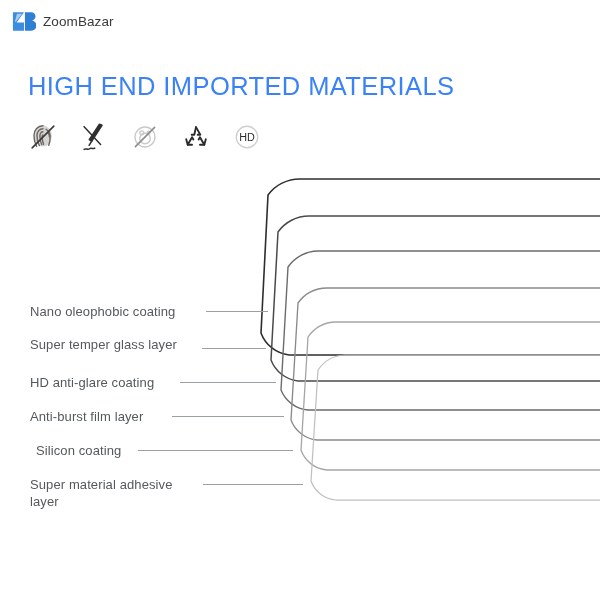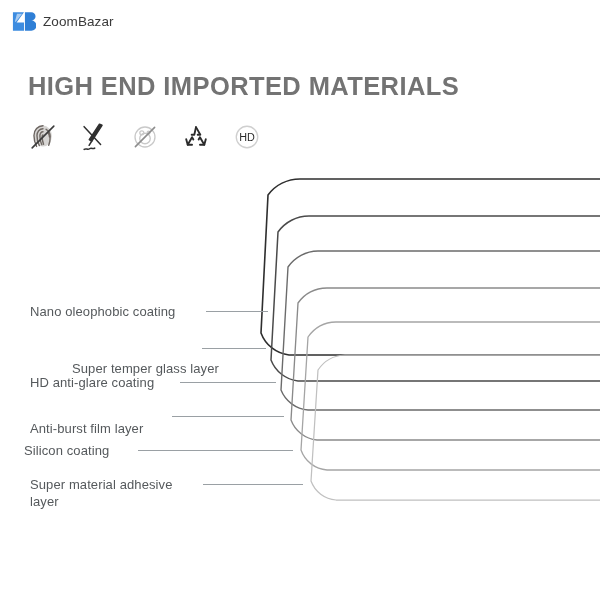--- a/index.html
+++ b/index.html
@@ -34,22 +34,22 @@
     letter-spacing: .1px;
     white-space: nowrap;
   }
 
   
   .headline {
     position: absolute;
     left: 28px; top: 72px;
     font-size: 25.5px;
     letter-spacing: .4px;
-    color: #737373;
-    font-weight: 700;
+    color: #3b82f6;
+    font-weight: 400;
     white-space: nowrap;
   }
 
   
   .icon-strip {
     position: absolute;
     left: 26px; top: 120px;
     display: flex;
     align-items: center;
     gap: 17px;
@@ -198,36 +198,36 @@
     </g>
   </svg>
 
   <div class="callouts">
 
     <div class="callout" style="left:30px; top:303px;">
       <span class="callout-text">Nano oleophobic coating</span>
     </div>
     <div class="leader" style="left:206px; top:311px; width:62px;"></div>
 
-    <div class="callout" style="left:30px; top:360px;margin-left:42px;">
+    <div class="callout" style="left:30px; top:336px;">
       <span class="callout-text">Super temper glass layer</span>
     </div>
     <div class="leader" style="left:202px; top:348px; width:64px;"></div>
 
     <div class="callout" style="left:30px; top:374px;">
       <span class="callout-text">HD anti-glare coating</span>
     </div>
     <div class="leader" style="left:180px; top:382px; width:96px;"></div>
 
-    <div class="callout" style="left:30px; top:420px;">
+    <div class="callout" style="left:30px; top:408px;">
       <span class="callout-text">Anti-burst film layer</span>
     </div>
     <div class="leader" style="left:172px; top:416px; width:112px;"></div>
 
-    <div class="callout" style="left:24px; top:442px;">
+    <div class="callout" style="left:36px; top:442px;">
       <span class="callout-text">Silicon coating</span>
     </div>
     <div class="leader" style="left:138px; top:450px; width:155px;"></div>
 
     <div class="callout" style="left:30px; top:476px;">
       <span class="callout-text">Super material adhesive
 layer</span>
     </div>
     <div class="leader" style="left:203px; top:484px; width:100px;"></div>
 

